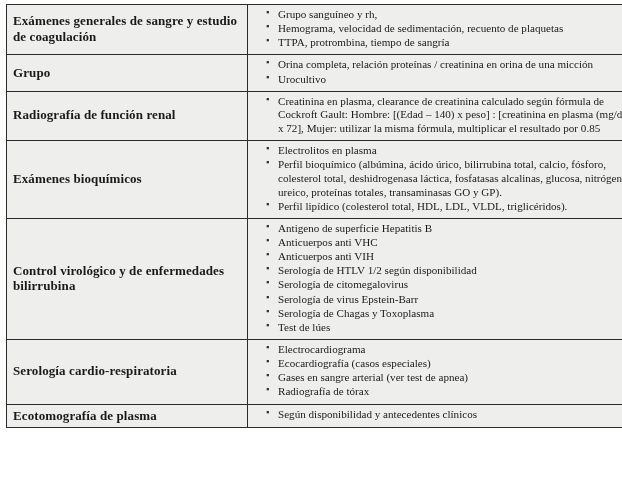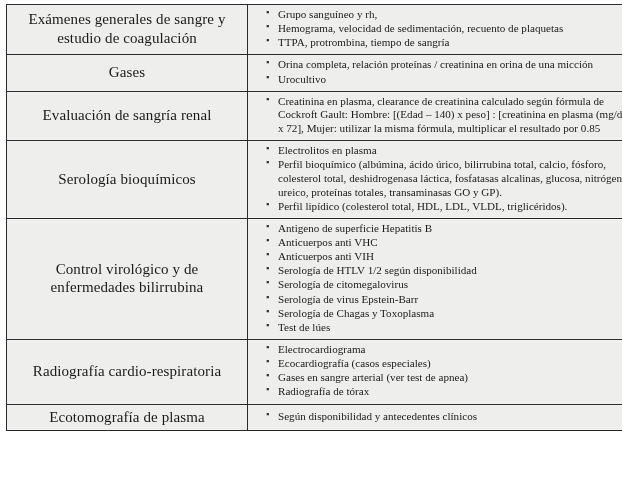--- a/index.html
+++ b/index.html
@@ -28,23 +28,22 @@
     border: 1px solid #2b2b2b;
   }
   table.exam-table td {
     border: 1px solid #2b2b2b;
     vertical-align: middle;
     background: #eeeeec;
     padding: 3px 6px 4px 6px;
   }
   td.label-cell {
     width: 228px;
-    text-align: center;
-    font-weight: normal;
-    font-size: 15px;
+    font-weight: bold;
+    font-size: 13px;
     line-height: 1.22;
     letter-spacing: 0.1px;
   }
   td.content-cell {
     width: 380px;
     vertical-align: top;
     padding: 2px 6px 3px 4px;
   }
   ul.items {
     margin: 0;
@@ -81,40 +80,40 @@
         <td class="content-cell">
           <ul class="items">
             <li>Grupo sanguíneo y rh,</li>
             <li>Hemograma, velocidad de sedimentación, recuento de plaquetas</li>
             <li>TTPA, protrombina, tiempo de sangría</li>
           </ul>
         </td>
       </tr>
 
       <tr>
-        <td class="label-cell">Gases</td>
+        <td class="label-cell">Grupo</td>
         <td class="content-cell">
           <ul class="items">
             <li>Orina completa, relación proteínas / creatinina en orina de una micción</li>
             <li>Urocultivo</li>
           </ul>
         </td>
       </tr>
 
       <tr>
-        <td class="label-cell">Evaluación de sangría renal</td>
+        <td class="label-cell">Radiografía de función renal</td>
         <td class="content-cell">
           <ul class="items">
             <li>Creatinina en plasma, clearance de creatinina calculado según fórmula de Cockroft Gault: Hombre: [(Edad – 140) x peso] : [creatinina en plasma (mg/dl) x 72], Mujer: utilizar la misma fórmula, multiplicar el resultado por 0.85</li>
           </ul>
         </td>
       </tr>
 
       <tr>
-        <td class="label-cell">Serología bioquímicos</td>
+        <td class="label-cell">Exámenes bioquímicos</td>
         <td class="content-cell">
           <ul class="items">
             <li>Electrolitos en plasma</li>
             <li>Perfil bioquímico (albúmina, ácido úrico, bilirrubina total, calcio, fósforo, colesterol total, deshidrogenasa láctica, fosfatasas alcalinas, glucosa, nitrógeno ureico, proteínas totales, transaminasas GO y GP).</li>
             <li>Perfil lipídico (colesterol total, HDL, LDL, VLDL, triglicéridos).</li>
           </ul>
         </td>
       </tr>
 
       <tr>
@@ -127,21 +126,21 @@
             <li>Serología de HTLV 1/2 según disponibilidad</li>
             <li>Serología de citomegalovirus</li>
             <li>Serología de virus Epstein-Barr</li>
             <li>Serología de Chagas y Toxoplasma</li>
             <li>Test de lúes</li>
           </ul>
         </td>
       </tr>
 
       <tr>
-        <td class="label-cell">Radiografía cardio-respiratoria</td>
+        <td class="label-cell">Serología cardio-respiratoria</td>
         <td class="content-cell">
           <ul class="items">
             <li>Electrocardiograma</li>
             <li>Ecocardiografía (casos especiales)</li>
             <li>Gases en sangre arterial (ver test de apnea)</li>
             <li>Radiografía de tórax</li>
           </ul>
         </td>
       </tr>
 

